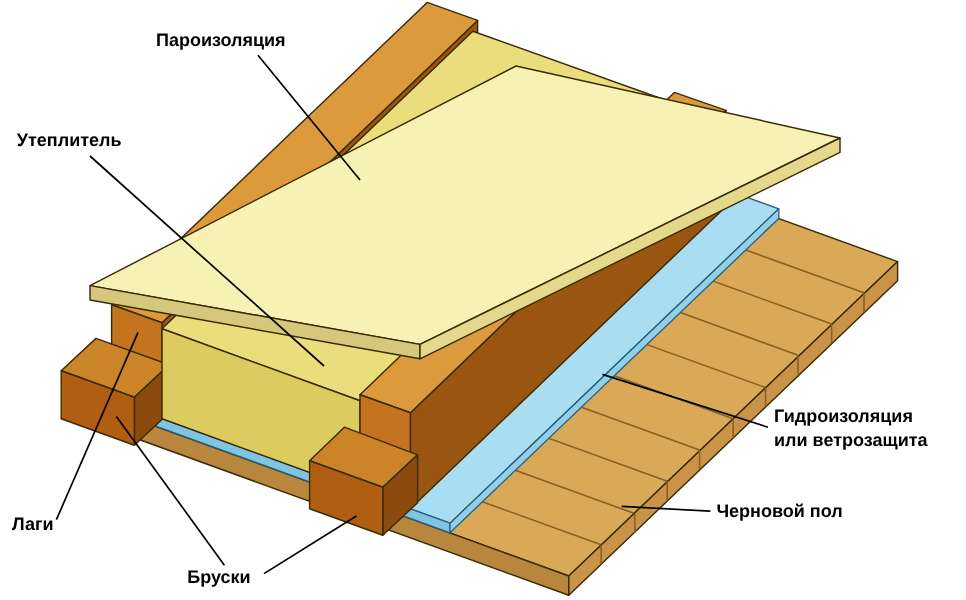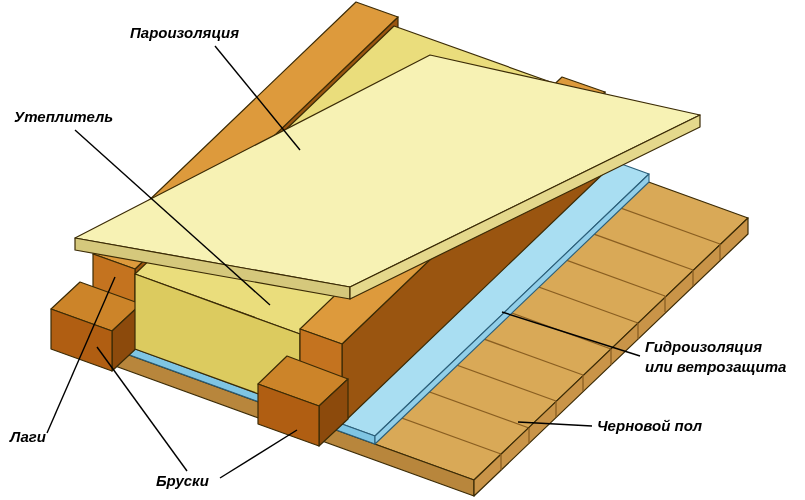--- a/index.html
+++ b/index.html
@@ -1,17 +1,17 @@
 <!DOCTYPE html>
 <html><head>
 <meta charset="utf-8">
 <style>
   html,body{margin:0;padding:0;background:#fff;}
   .stage{position:relative;width:805px;height:500px;background:#be185d;overflow:hidden;
-         font-family:"Liberation Sans",sans-serif;font-style:italic;}
+         font-family:"Liberation Sans",sans-serif;}
   svg{display:block;}
   .lbl{font-family:"Liberation Sans",sans-serif;font-weight:bold;font-size:15px;fill:#000;}
   .face{stroke:#3b2b06;stroke-width:1.2;stroke-linejoin:round;}
   .blueface{stroke:#2b5f7a;stroke-width:1.1;stroke-linejoin:round;}
   .leader{stroke:#000;stroke-width:1.4;fill:none;}
   .seam{stroke:#8a5f22;stroke-width:1.3;}
 </style>
 </head>
 <body>
 

